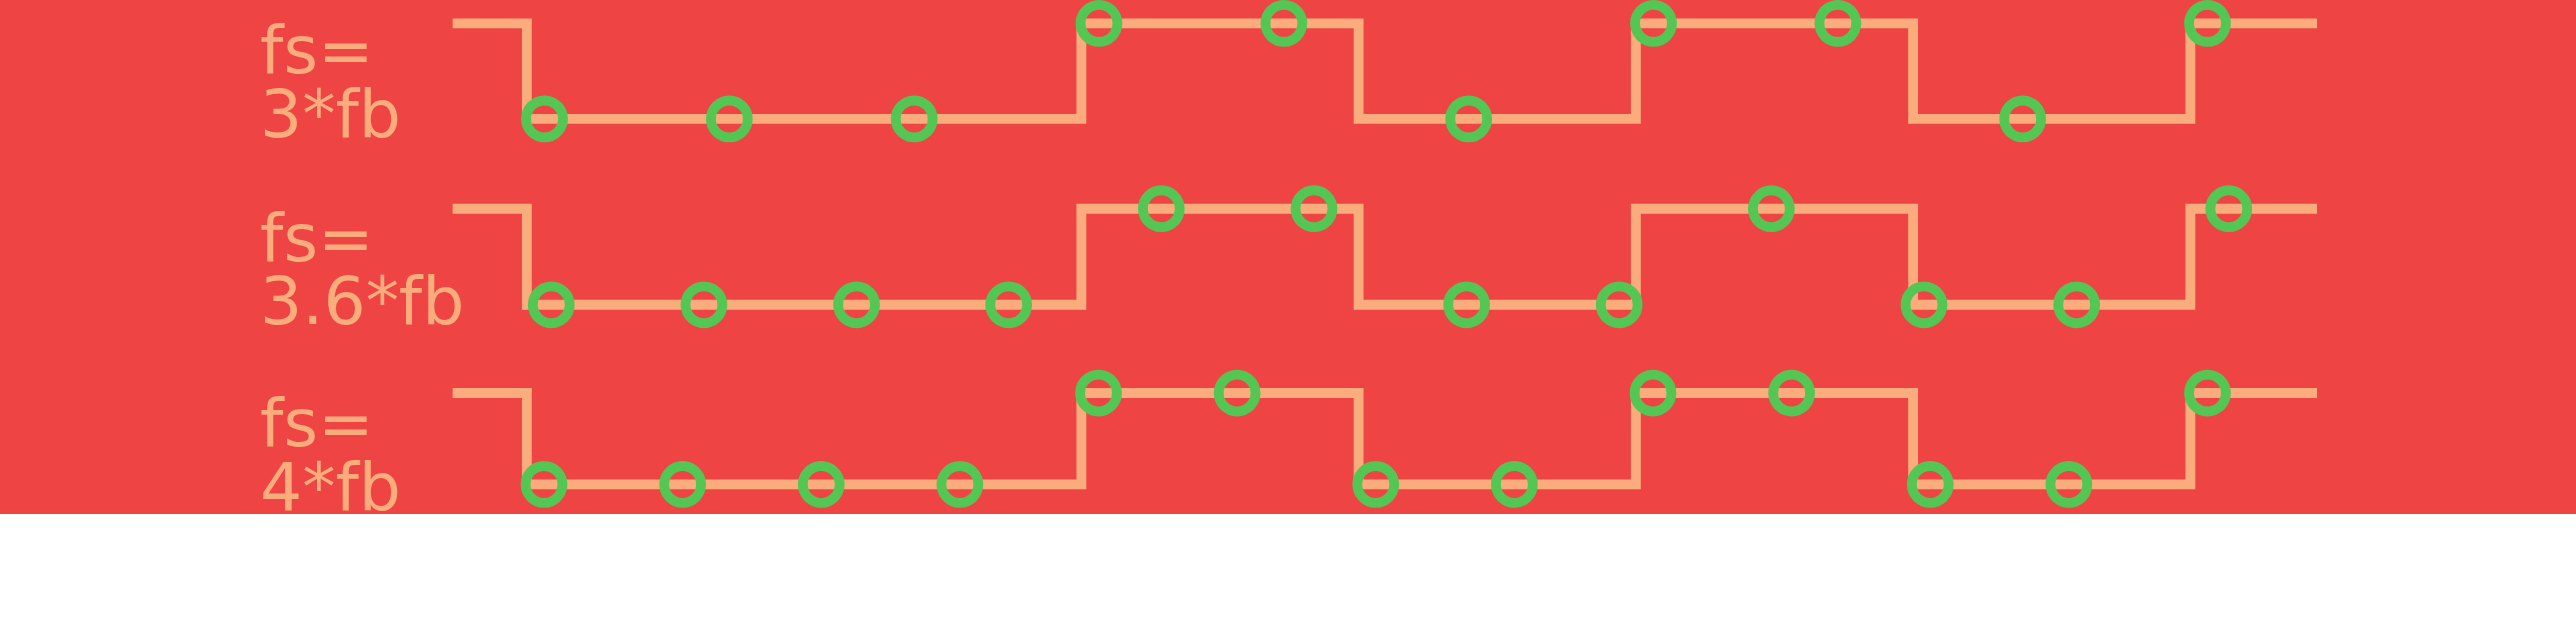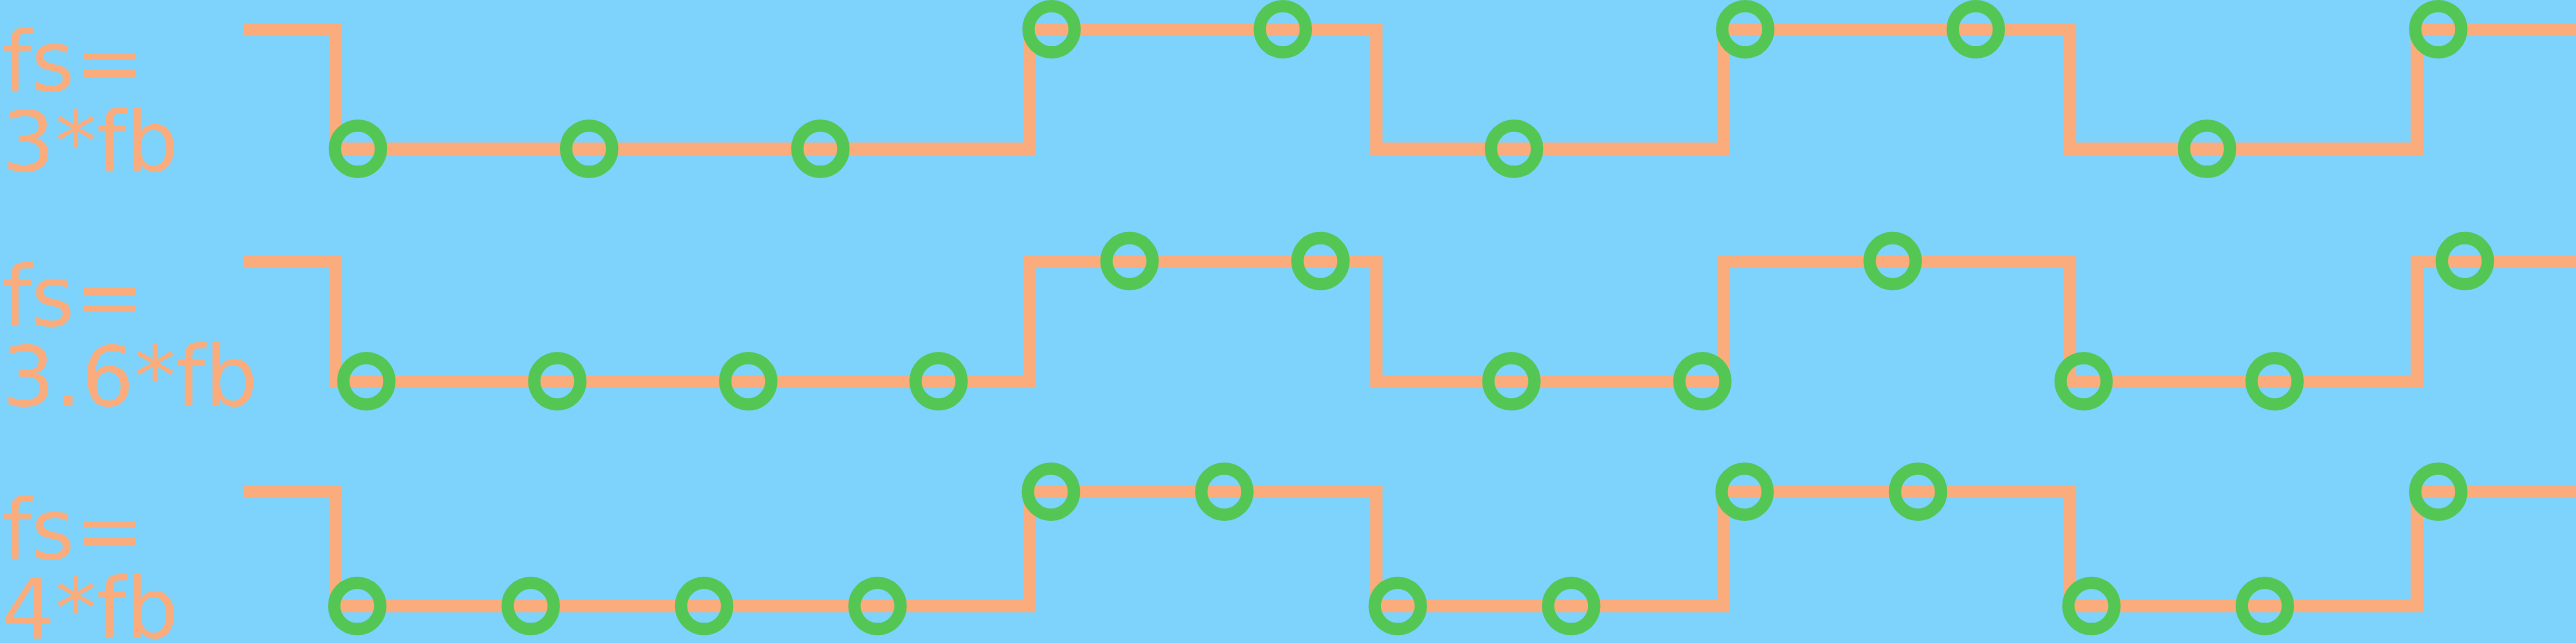--- a/index.html
+++ b/index.html
@@ -3,22 +3,22 @@
 <meta charset="utf-8">
 <style>
   html, body {
     margin: 0;
     padding: 0;
     background: #ffffff;
   }
   .figure {
     position: relative;
     width: 2576px;
-    height: 643px;
-    background: #7dd3fc;
+    height: 514px;
+    background: #ef4444;
     overflow: hidden;
   }
   svg {
     display: block;
     width: 100%;
     height: 100%;
   }
   text {
     font-family: "DejaVu Sans", "Liberation Sans", sans-serif;
   }

